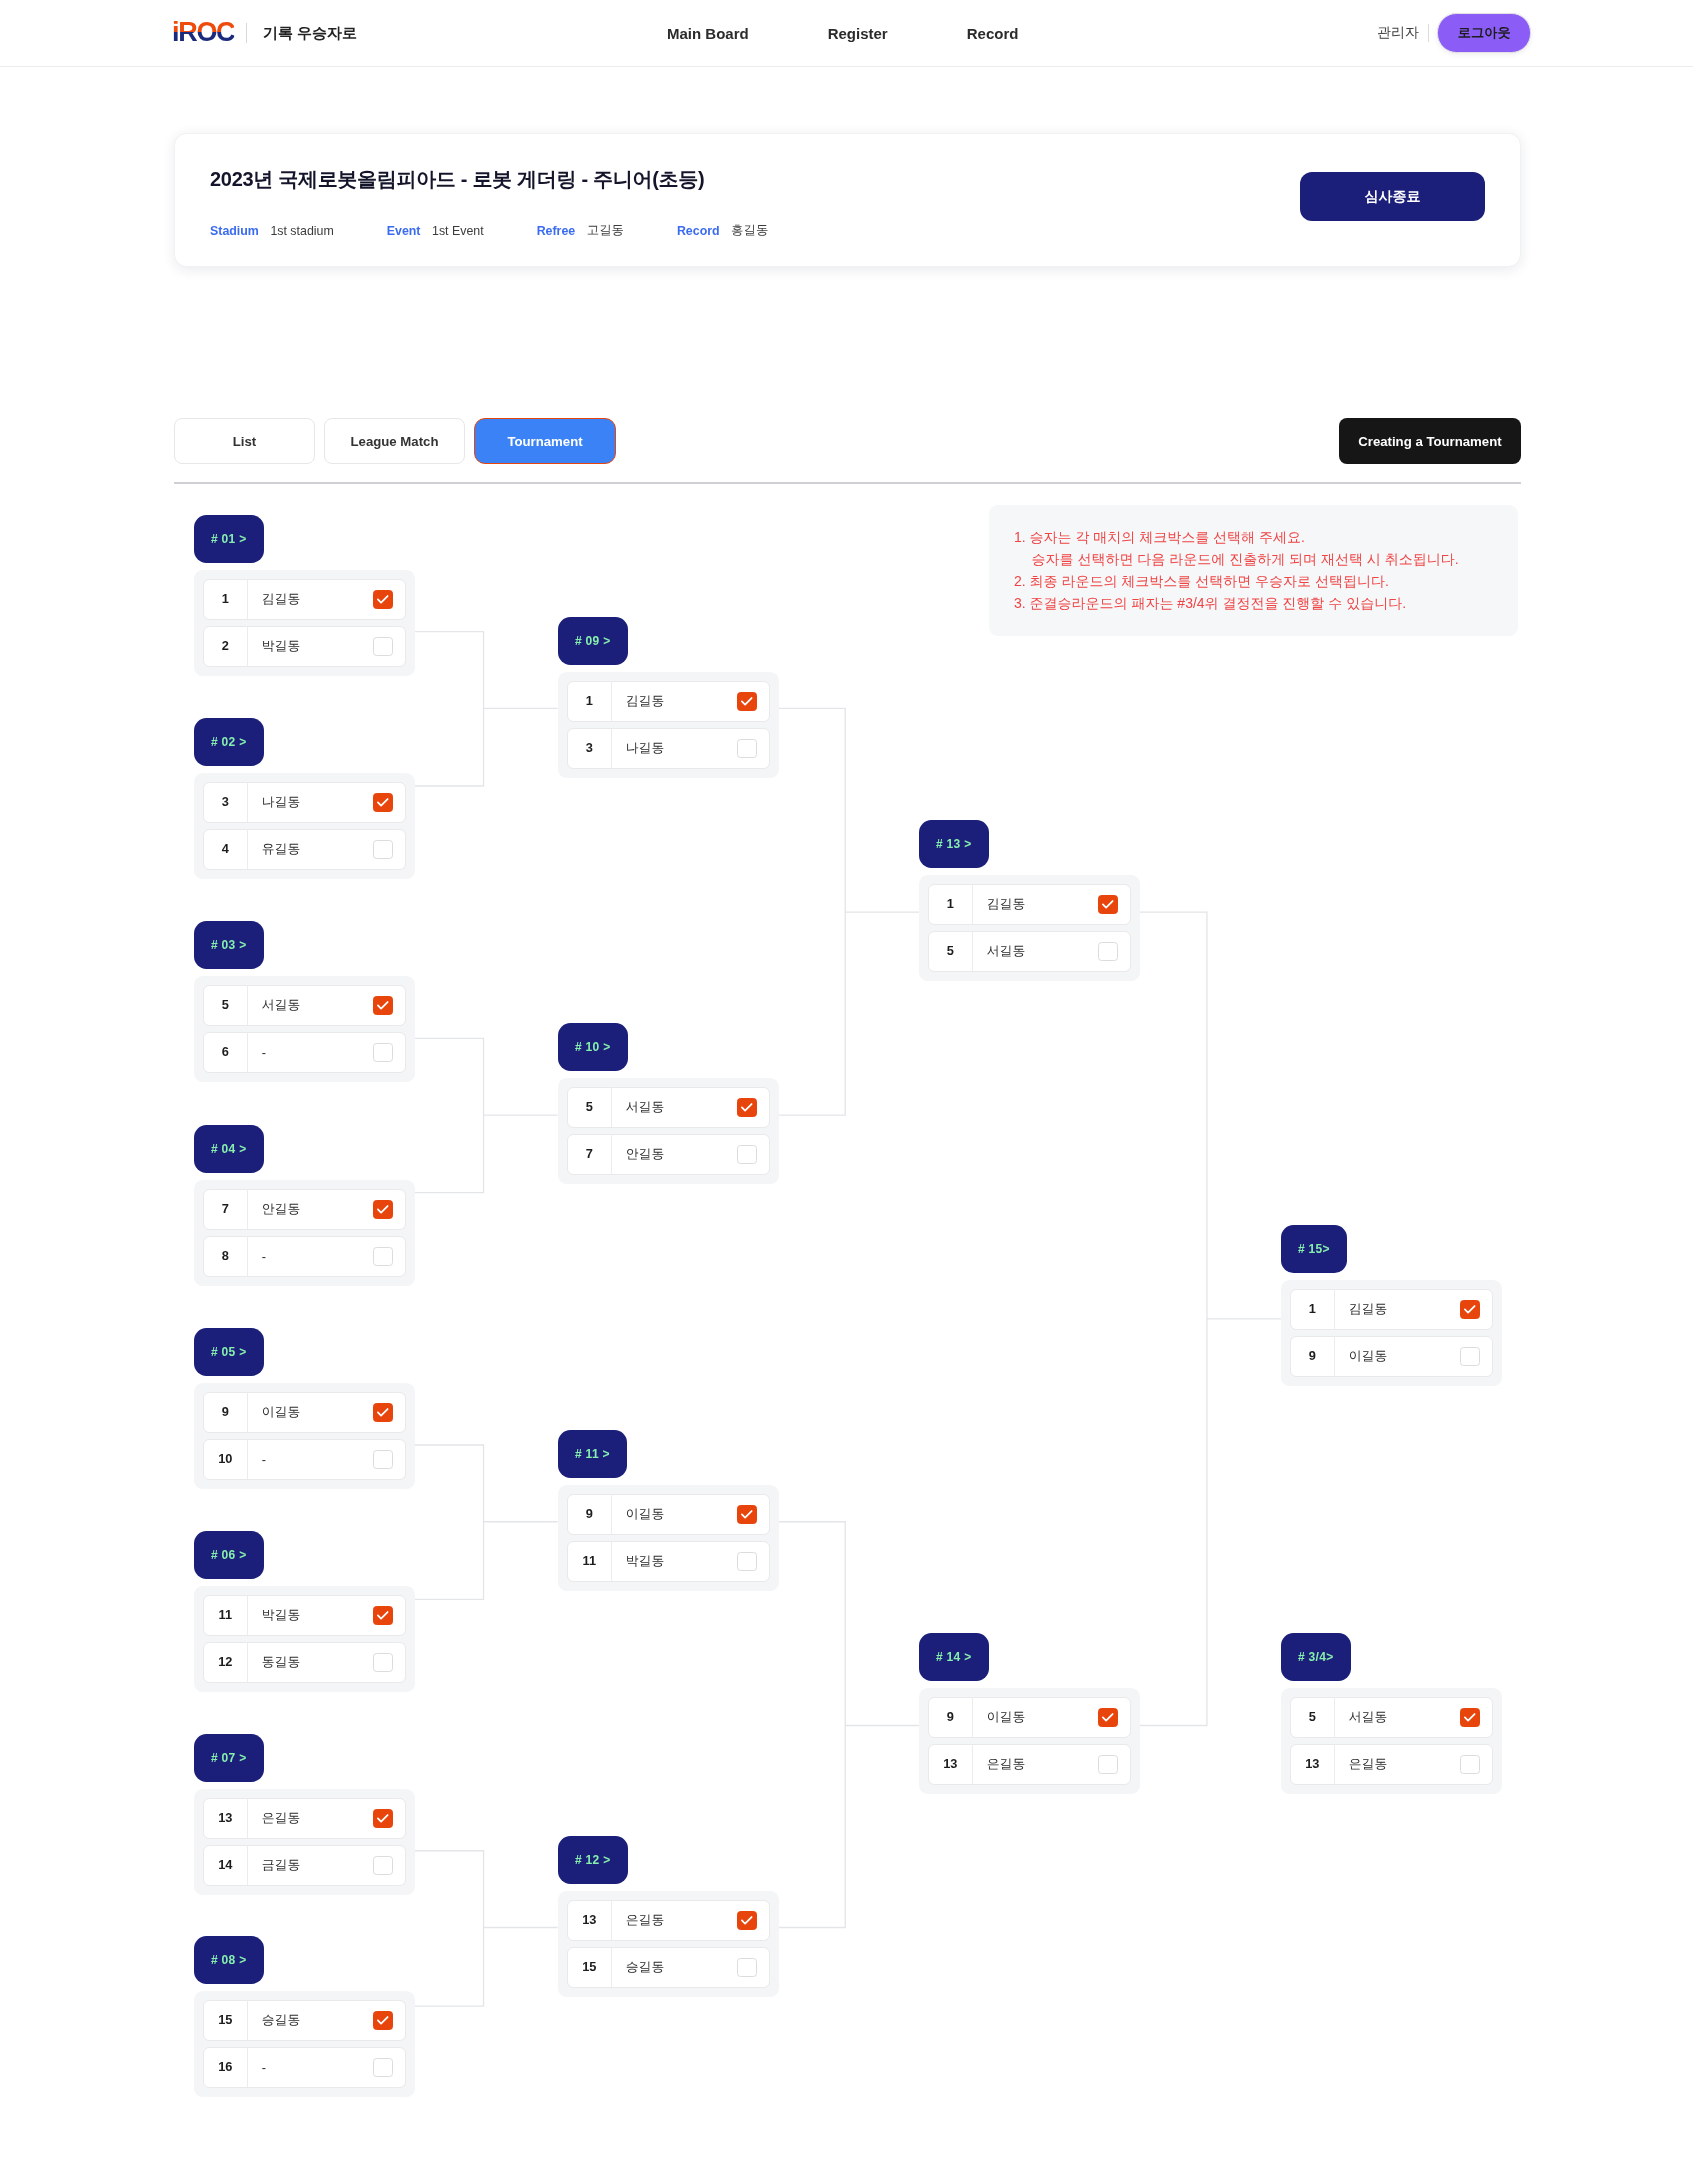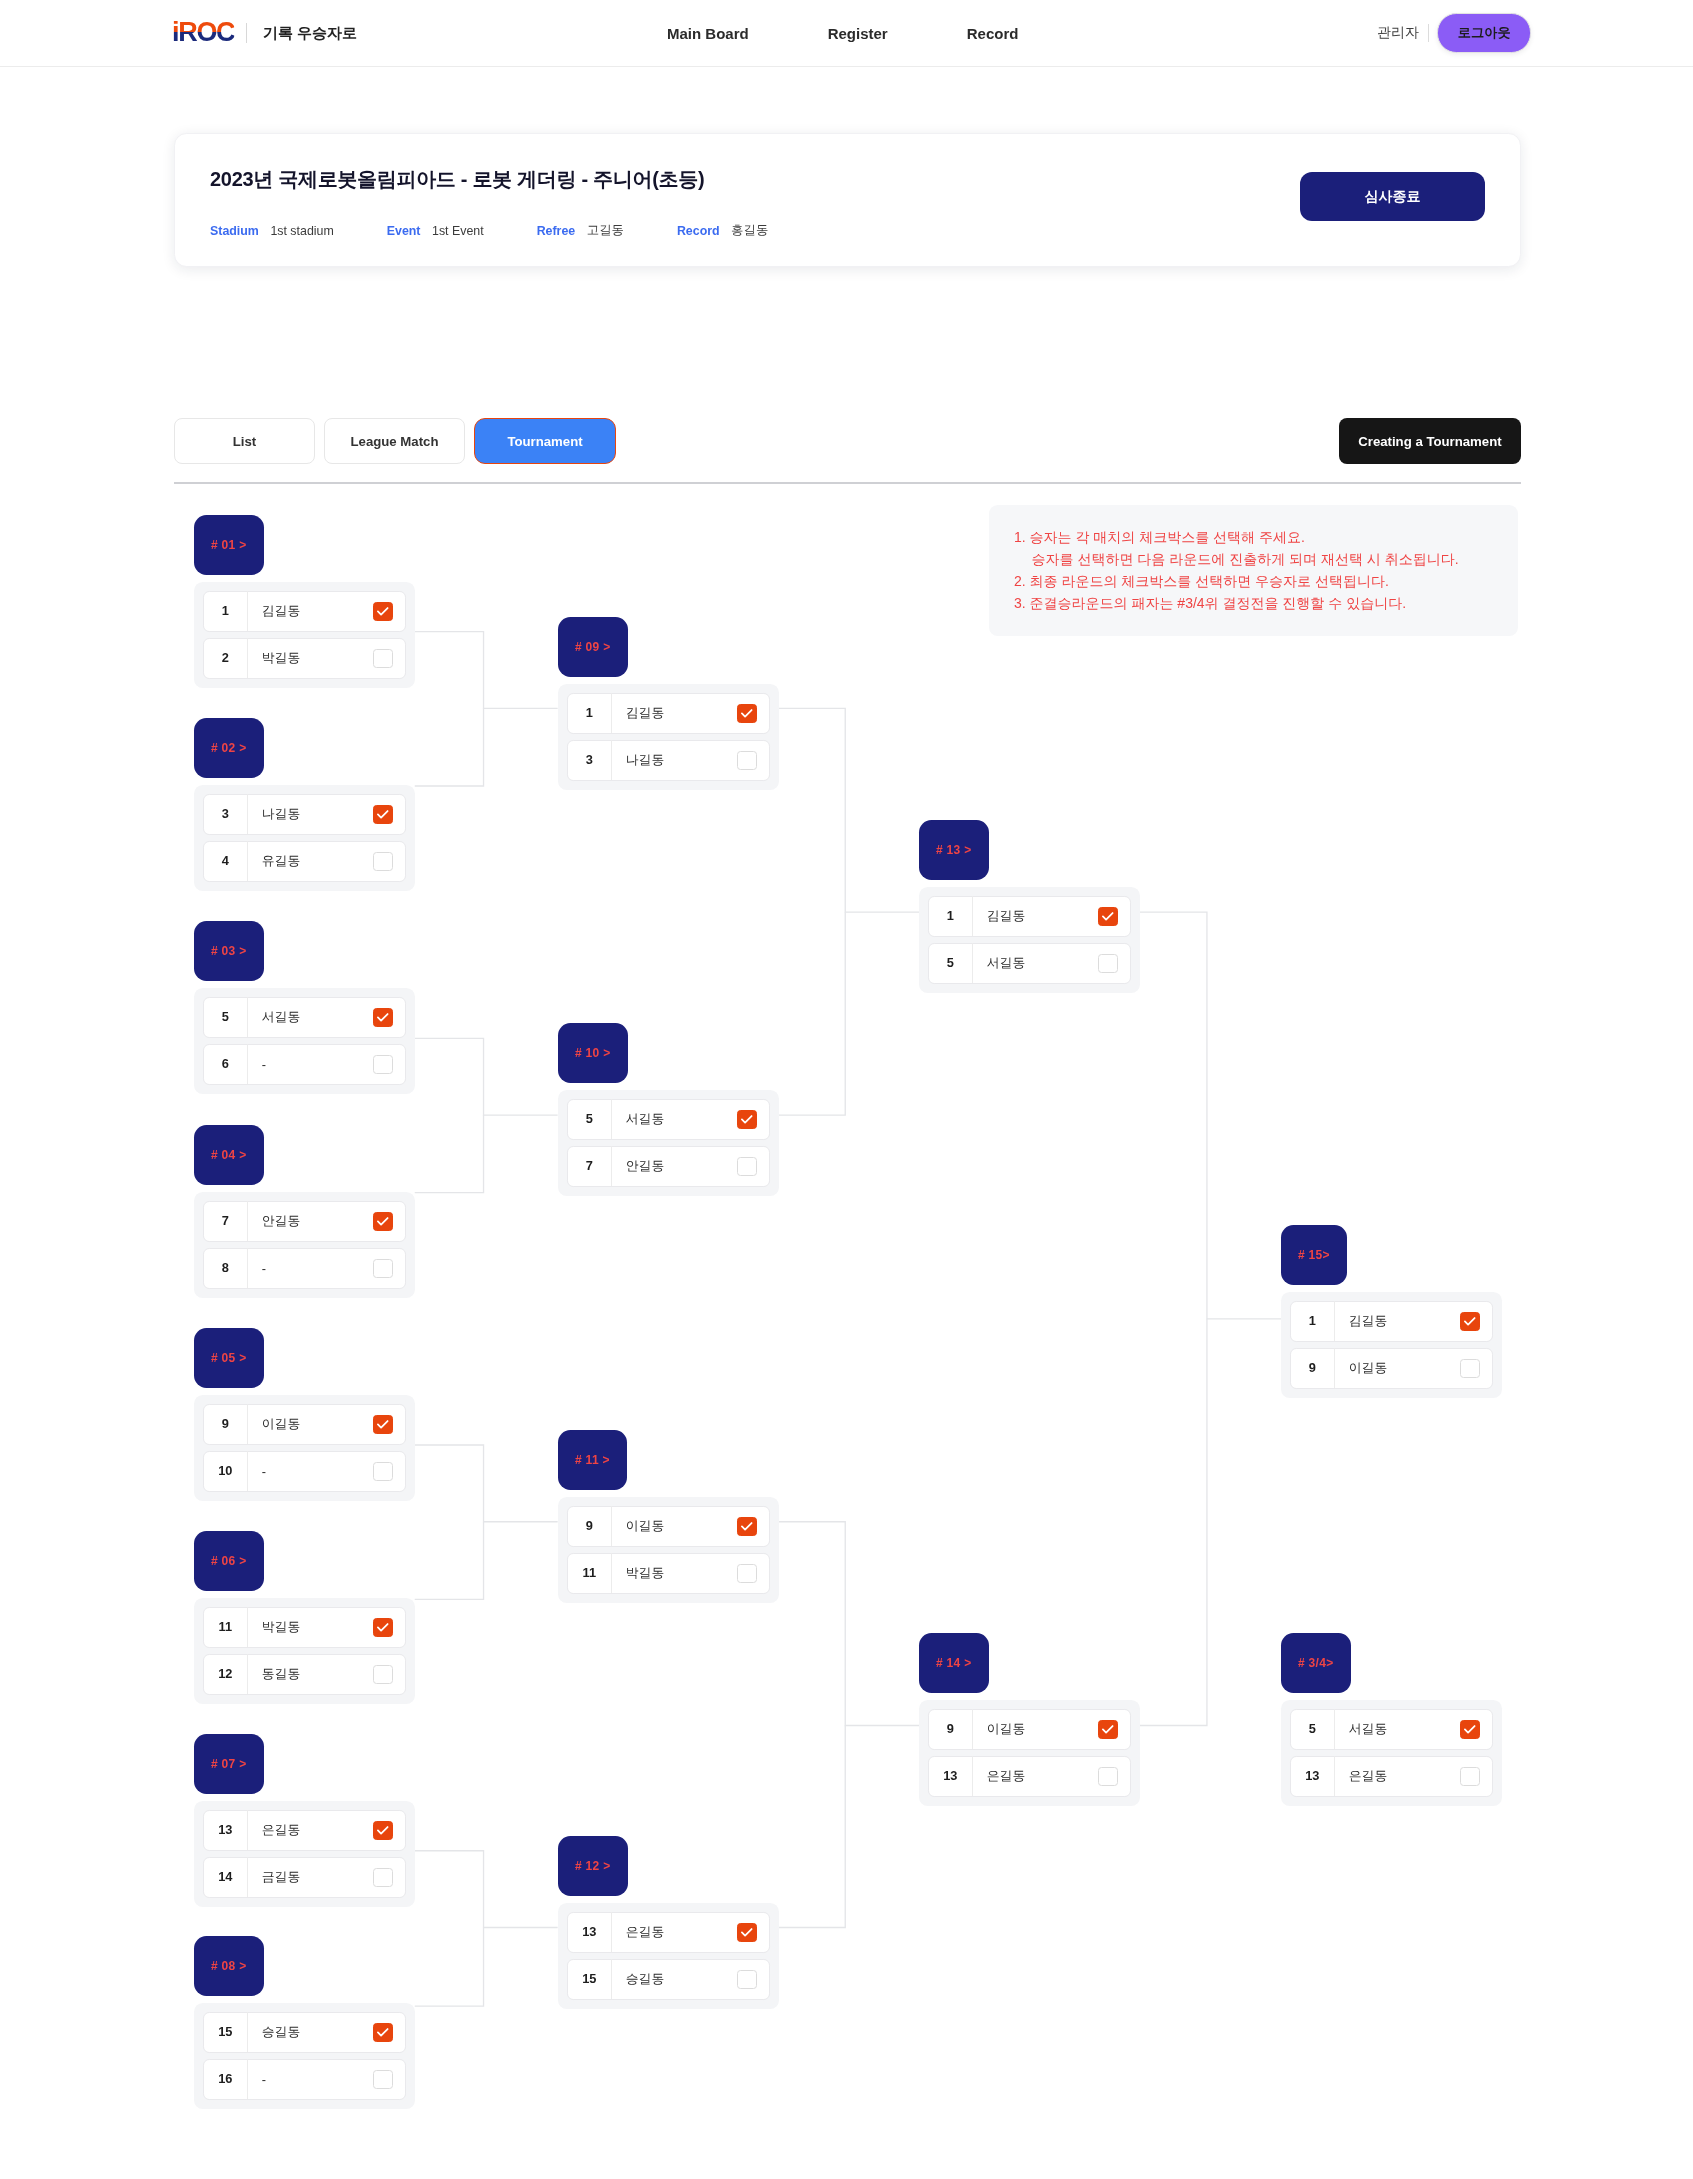--- a/index.html
+++ b/index.html
@@ -99,23 +99,23 @@
   .notice p { font-size: 14px; color: #ef4444; line-height: 22px; }
   .notice p.indent { padding-left: 17.6px; }
 
   
   .bracket { position: absolute; left: 0; top: 0; width: 1694px; height: 2179px; pointer-events: none; }
   .bracket svg { position: absolute; left: 0; top: 0; }
 
   .match { position: absolute; }
   .badge {
     display: inline-block;
-    background: #1b1f7a; color: #ef4444;
+    background: #1b1f7a; color: #86efac;
     font-size: 12px; font-weight: 700;
-    padding: 23px 17px; border-radius: 12.4px;
+    padding: 17px 17px; border-radius: 12.4px;
     letter-spacing: 0.3px;
   }
   .matchbox {
     margin-top: 7px;
     width: 221px;
     background: #f4f5f7;
     border-radius: 8.8px;
     padding: 8.8px;
   }
   .prow {

